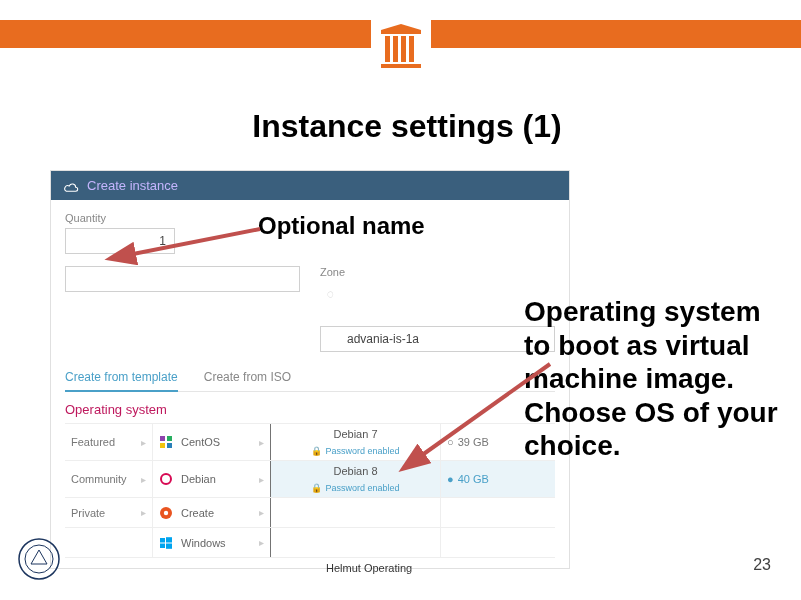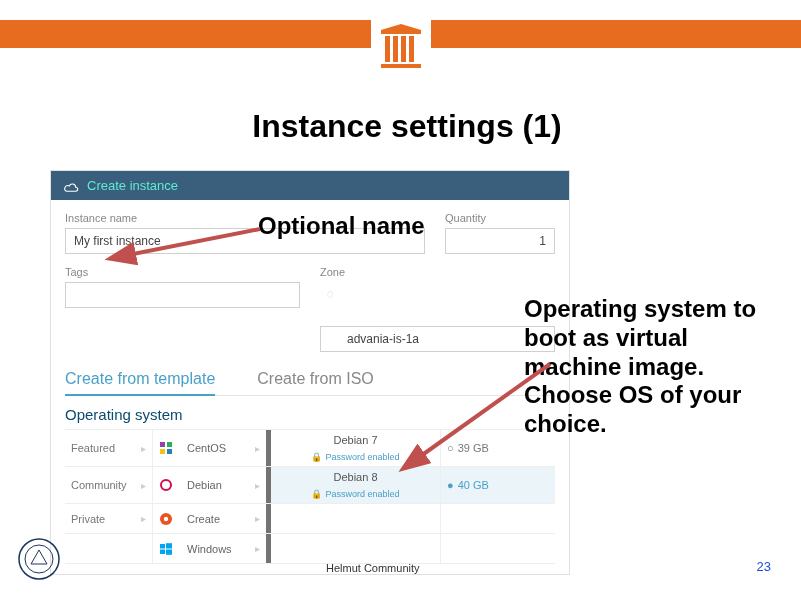--- a/index.html
+++ b/index.html
@@ -9,63 +9,63 @@
   
   .topbar { position: absolute; left: 0; top: 20px; width: 801px; height: 28px; background: #e86c1f; }
   .logo-wrap { position: absolute; left: 371px; top: 20px; width: 60px; height: 60px; background: #fff; display:flex; align-items:flex-start; justify-content:center; padding-top:4px; }
   .logo { width: 44px; height: 48px; }
 
   
   .title { position:absolute; top:108px; left:0; width:801px; text-align:center; font-size:32px; font-weight:bold; font-family: Verdana, Arial, sans-serif; color:#000;padding-left:13px; }
 
   
   .panel { position:absolute; left:50px; top:170px; width:520px; border:1px solid #e0e0e0; font-size:12px; color:#555; }
-  .panel-header { background:#3a5f7d; color:#5eead4; padding:7px 12px; display:flex; align-items:center; gap:8px; font-size:13px; }
+  .panel-header { background:#3a5f7d; color:#c4b5fd; padding:7px 12px; display:flex; align-items:center; gap:8px; font-size:13px; }
   .panel-body { padding:12px 14px 10px 14px; background:#fff; }
   .row { display:flex; gap:20px; margin-bottom:12px; }
   .field { flex:1; }
   .field.narrow { flex:0 0 110px; }
   .field-label { font-size:11px; color:#888; margin-bottom:4px; display:block; }
   .field-input { width:100%; border:1px solid #d0d0d0; padding:5px 8px; font-size:12px; color:#444; background:#fff; height:26px; }
   .field-input.tag { position:relative; padding-left:24px; }
   .tag-icon { position:absolute; left:6px; top:50%; transform:translateY(-50%); color:#bbb; font-size:12px; }
-  .tabs { display:flex; gap:42px; border-bottom:1px solid #e5e5e5; margin:6px 0 10px 0; font-size:16px; }
+  .tabs { display:flex; gap:26px; border-bottom:1px solid #e5e5e5; margin:6px 0 10px 0; font-size:12px; }
   .tab { padding:6px 0; color:#888; }
   .tab.active { color:#4aa0c8; border-bottom:2px solid #4aa0c8; margin-bottom:-1px; }
-  .section-label { font-size:15px; color:#0c4a6e; margin-bottom:6px; }
+  .section-label { font-size:13px; color:#be185d; margin-bottom:6px; }
   .os-grid { border-top:1px solid #eee; }
   .os-row { display:flex; border-bottom:1px solid #eee; min-height:30px; font-size:11px; }
   .os-row > div { display:flex; align-items:center; padding:4px 6px; }
   .col-cat { width:88px; border-right:1px solid #eee; color:#777; justify-content:space-between; }
-  .col-os  { width:118px; border-right:5px solid #737373; color:#666; gap:14px; justify-content:flex-end; }
+  .col-os  { width:118px; border-right:1px solid #737373; color:#666; gap:8px; justify-content:flex-end; }
   .col-ver { width:170px; border-right:1px solid #eee; flex-direction:column; align-items:flex-start; gap:6px; }
   .col-disk{ flex:1; color:#777; gap:4px; justify-content:flex-start; }
   .col-ver .ver-name { color:#555; font-size:11px; }
   .col-ver .ver-sub  { color:#4aa0c8; font-size:9px; display:flex; align-items:center; gap:3px; }
   .os-row.selected .col-ver { background:#eaf4f9; }
   .os-row.selected .col-disk { background:#eaf4f9; color:#4aa0c8; }
   .chev { color:#ccc; font-size:10px; }
   .os-ico { display:inline-flex; width:14px; height:14px; align-items:center; justify-content:center; }
 
   
   .ann { position:absolute; font-family: Arial, sans-serif; font-weight:bold; color:#000; line-height:1.2; }
   .ann1 { left:258px; top:212px; font-size:24px; }
-  .ann2 { left:524px; top:295px; font-size:24px; width:260px; }
+  .ann2 { left:524px; top:295px; font-size:28px; width:260px; }
 
   
   .arrow { position:absolute; overflow:visible; pointer-events:none; }
 
   
   .footer-logo { position:absolute; left:18px; bottom:20px; display:flex; align-items:center; gap:8px; }
   .seal { width:42px; height:42px; }
   .fac-lines { font-size:9px; line-height:1.3; }
   .fac-l1 { color:#e86c1f; font-weight:bold; letter-spacing:.3px; }
   .fac-l2 { color:#e86c1f; font-weight:bold; letter-spacing:.3px; }
   .author { position:absolute; left:326px; bottom:26px; font-size:11px; color:#333; }
-  .pagenum { position:absolute; right:30px; bottom:26px; font-size:13px; color:#1d4ed8; }
+  .pagenum { position:absolute; right:30px; bottom:26px; font-size:16px; color:#404040; }
 </style>
 </head>
 <body>
 
 <div class="slide">
 
   <div class="topbar"></div>
   <div class="logo-wrap">
     <svg class="logo" viewBox="0 0 44 48">
       <rect x="2" y="40" width="40" height="4" fill="#e86c1f"></rect>
@@ -82,32 +82,27 @@
 
   <div class="panel">
     <div class="panel-header">
       <svg width="16" height="14" viewBox="0 0 24 18">
           <path d="M19 11a5 5 0 00-9.6-2A4 4 0 005 17h14a3 3 0 000-6z" fill="none" stroke="#fff" stroke-width="1.6"></path>
         </svg>
       <span>Create instance</span>
     </div>
     <div class="panel-body">
       <div class="row">
-        <div class="field">
-          <span class="field-label">Instance name</span>
-          <input class="field-input" value="My first instance" style="">
-        </div>
         <div class="field narrow">
           <span class="field-label">Quantity</span>
           <input class="field-input" style="text-align: right;" value="1">
         </div>
       </div>
       <div class="row">
         <div class="field" style="position:relative">
-          <span class="field-label">Tags</span>
           <div style="position:relative">
             <span class="tag-icon">🏷</span>
             <input class="field-input tag" value="" style="">
           </div>
         </div>
         <div class="field">
           <span class="field-label">Zone</span>
           <div style="position:relative">
             <input class="field-input" style="padding-left: 26px; margin-top: 44px;" value="advania-is-1a">
             <span style="position:absolute;left:7px;top:5px;color:#bbb;font-size:12px">◌</span>
@@ -241,16 +236,16 @@
     <line x1="150" y1="4" x2="18" y2="98" stroke="#c0504d" stroke-width="4" marker-end="url(#ah2)"></line>
   </svg>
 
   <div class="footer-logo">
     <svg class="seal" viewBox="0 0 42 42">
       <circle cx="21" cy="21" r="20" fill="none" stroke="#1c355e" stroke-width="1.5"></circle>
       <circle cx="21" cy="21" r="14" fill="none" stroke="#1c355e" stroke-width="1"></circle>
       <path d="M13 26 L21 12 L29 26 Z" fill="none" stroke="#1c355e" stroke-width="1"></path>
     </svg>
   </div>
-  <div class="author">Helmut Community</div>
+  <div class="author">Helmut Operating</div>
   <div class="pagenum">23</div>
 
 </div>
 
 </body></html>

